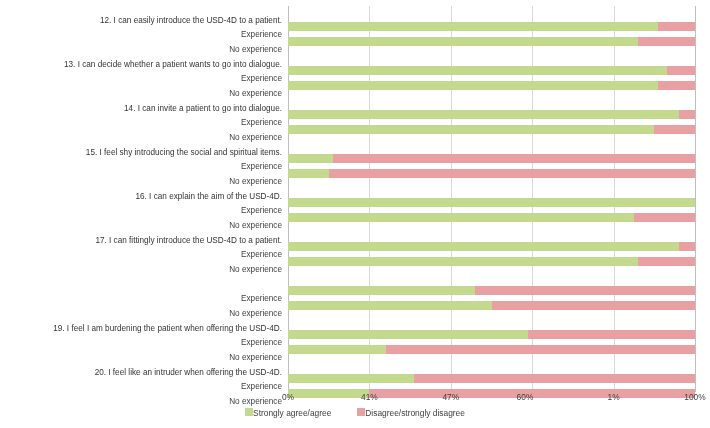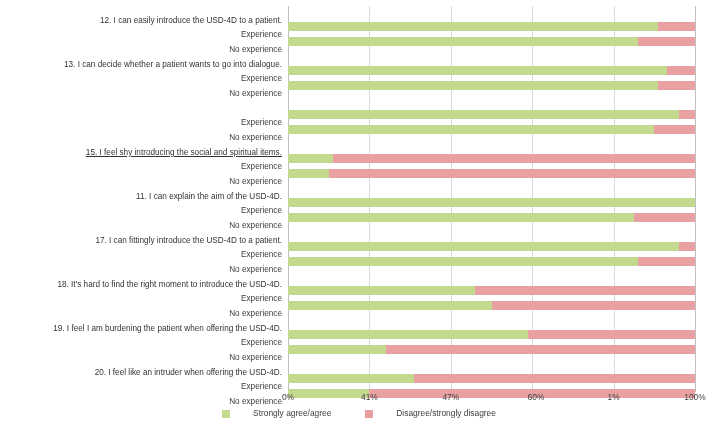--- a/index.html
+++ b/index.html
@@ -108,23 +108,22 @@
     left: 0;
     top: 408px;
     width: 710px;
     display: flex;
     justify-content: center;
     align-items: center;
     gap: 26px;
   }
   .legend-item {
     display: flex;
-    align-items: flex-end;
-    gap: 23px;
-    margin-left: 8px;
+    align-items: flex-start;
+    gap: 0;
   }
   .legend-swatch {
     width: 8px;
     height: 8px;
     display: inline-block;
   }
   .legend-label {
     font-size: 8.4px;
     color: #404040;
     white-space: nowrap;
@@ -135,32 +134,32 @@
 
 <div id="chart-root">
 
   <div class="labels-col" id="labels-col">
       <div class="row-label group" style="top: 2px;">12. I can easily introduce the USD-4D to a patient.</div>
       <div class="row-label" style="top: 16px;">Experience</div>
       <div class="row-label" style="top: 31px;">No experience</div>
       <div class="row-label group" style="top: 46px;">13. I can decide whether a patient wants to go into dialogue.</div>
       <div class="row-label" style="top: 60px;">Experience</div>
       <div class="row-label" style="top: 75px;">No experience</div>
+      <div class="row-label group" style="top: 90px;">14. I can invite a patient to go into dialogue.</div>
       <div class="row-label" style="top: 104px;">Experience</div>
       <div class="row-label" style="top: 119px;">No experience</div>
-      <div class="row-label group" style="top: 134px; text-decoration: underline;">15. I feel shy introducing the social and spiritual items.</div>
+      <div class="row-label group" style="top: 134px;">15. I feel shy introducing the social and spiritual items.</div>
       <div class="row-label" style="top: 148px;">Experience</div>
       <div class="row-label" style="top: 163px;">No experience</div>
-      <div class="row-label group" style="top: 178px;">11. I can explain the aim of the USD-4D.</div>
+      <div class="row-label group" style="top: 178px;">16. I can explain the aim of the USD-4D.</div>
       <div class="row-label" style="top: 192px;">Experience</div>
       <div class="row-label" style="top: 207px;">No experience</div>
       <div class="row-label group" style="top: 222px;">17. I can fittingly introduce the USD-4D to a patient.</div>
       <div class="row-label" style="top: 236px;">Experience</div>
       <div class="row-label" style="top: 251px;">No experience</div>
-      <div class="row-label group" style="top: 266px;">18. It's hard to find the right moment to introduce the USD-4D.</div>
       <div class="row-label" style="top: 280px;">Experience</div>
       <div class="row-label" style="top: 295px;">No experience</div>
       <div class="row-label group" style="top: 310px; text-align: center;">19. I feel I am burdening the patient when offering the USD-4D.</div>
       <div class="row-label" style="top: 324px;">Experience</div>
       <div class="row-label" style="top: 339px;">No experience</div>
       <div class="row-label group" style="top: 354px;">20. I feel like an intruder when offering the USD-4D.</div>
       <div class="row-label" style="top: 368px;">Experience</div>
       <div class="row-label" style="top: 383px;">No experience</div>
     </div>
 
@@ -242,21 +241,21 @@
       <div class="bar-wrap" style="top: 383px;">
         <div class="seg seg-agree" style="width: 81.4px; background: rgb(195, 217, 142);"></div>
         <div class="seg seg-disagree" style="width: 325.6px; right: 0px; left: 81.4px; background: rgb(232, 160, 162);"></div>
       </div>
     </div>
 
   <div class="x-axis" id="x-axis">
       <div class="x-tick" style="left: 0px;">0%</div>
       <div class="x-tick" style="left: 81.4px;">41%</div>
       <div class="x-tick" style="left: 162.8px;">47%</div>
-      <div class="x-tick" style="left: 248px;">60%</div>
+      <div class="x-tick" style="left: 237px;">60%</div>
       <div class="x-tick" style="left: 325.6px;">1%</div>
       <div class="x-tick" style="left: 407px;">100%</div>
     </div>
 
   <div class="legend" id="legend">
       <div class="legend-item">
         <span class="legend-swatch" style="background: rgb(195, 217, 142);"></span>
         <span class="legend-label">Strongly agree/agree</span>
       </div>
       <div class="legend-item">

